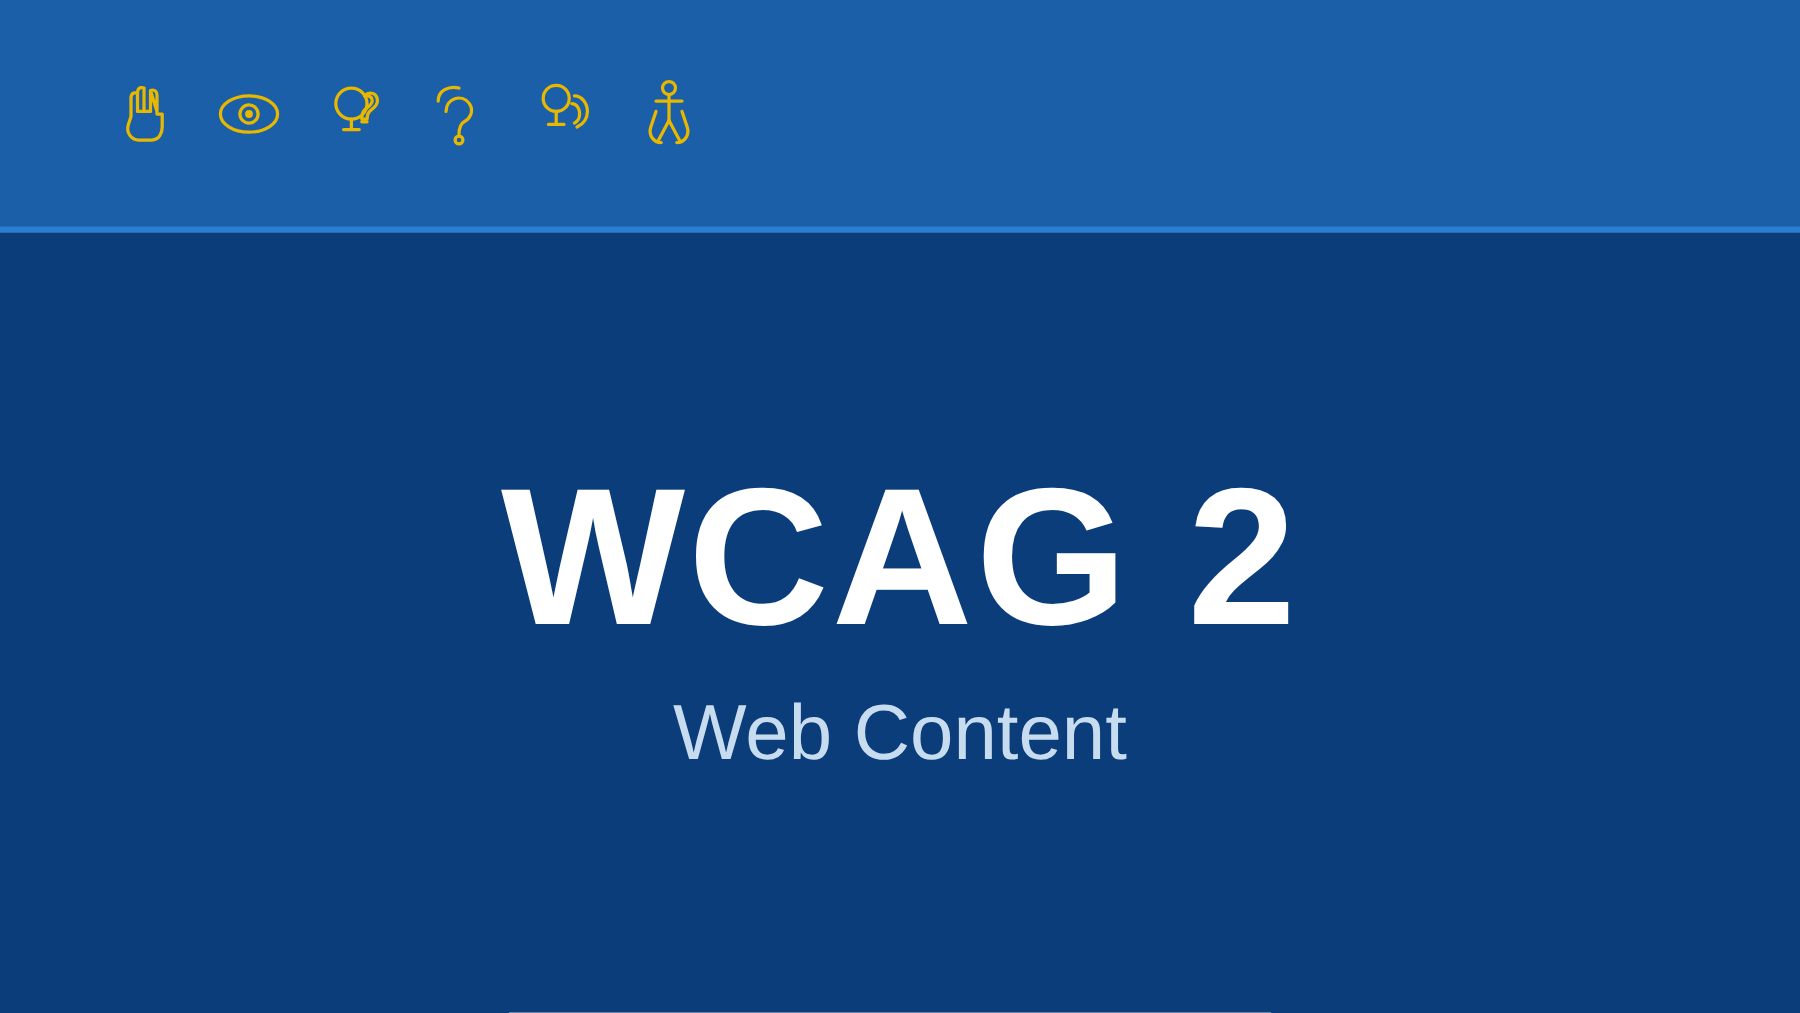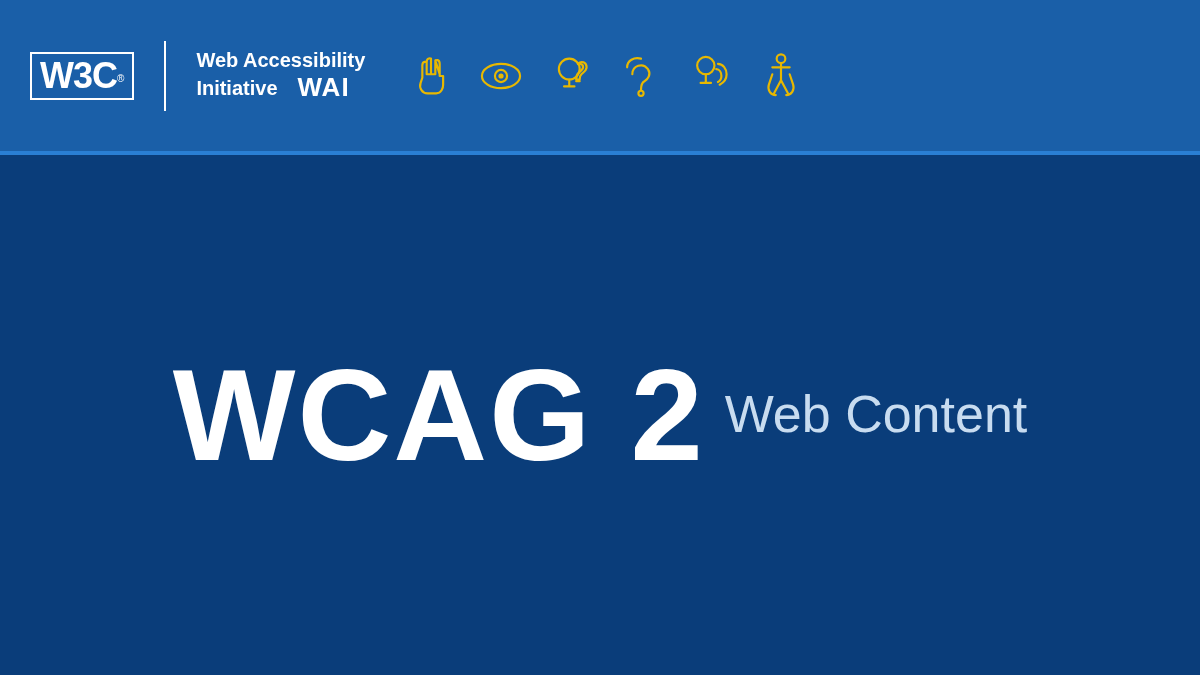--- a/index.html
+++ b/index.html
@@ -115,21 +115,21 @@
       stroke-width: 2.5;
       stroke-linecap: round;
       stroke-linejoin: round;
     }
 
     #main {
       background-color: #0a3d7a;
       width: 100%;
       height: 520px;
       display: flex;
-      flex-direction: row;
+      flex-direction: column;
       align-items: center;
       justify-content: center;
       gap: 20px;
     }
 
     #wcag-title {
       color: white;
       font-size: 130px;
       font-weight: 900;
       letter-spacing: 2px;
@@ -142,35 +142,20 @@
       font-size: 52px;
       font-weight: 400;
       text-align: center;
       line-height: 1.3;
     }
   </style>
 </head>
 <body>
 
 <div id="header">
-  <div id="logo-area">
-    <div id="w3c-logo">
-      <div class="w3c-badge">
-        <span class="w3c-text">W3C</span><span class="w3c-reg">®</span>
-      </div>
-    </div>
-    <div id="logo-divider"></div>
-    <div id="wai-text-block">
-      <div class="wai-line1">Web Accessibility</div>
-      <div class="wai-line2">
-        <span class="wai-initiative">Initiative</span>
-        <span class="wai-acronym">WAI</span>
-      </div>
-    </div>
-  </div>
 
   <div id="icons-area">
 
     <svg class="icon-svg" viewBox="0 0 60 60">
       <path d="M30 10 L30 28 M30 10 C30 10 25 8 25 14 L25 28 M25 14 C25 14 20 12 20 18 L20 32 M35 12 C35 12 40 10 40 16 L40 30 M20 32 L18 38 C16 44 20 50 26 50 L36 50 C42 50 44 44 44 40 L44 30 L40 30 L40 28 L35 12 L35 28 L30 28 L25 28"></path>
     </svg>
 
     <svg class="icon-svg" viewBox="0 0 60 60">
       <ellipse cx="30" cy="30" rx="22" ry="14"></ellipse>
       <circle cx="30" cy="30" r="7"></circle>

